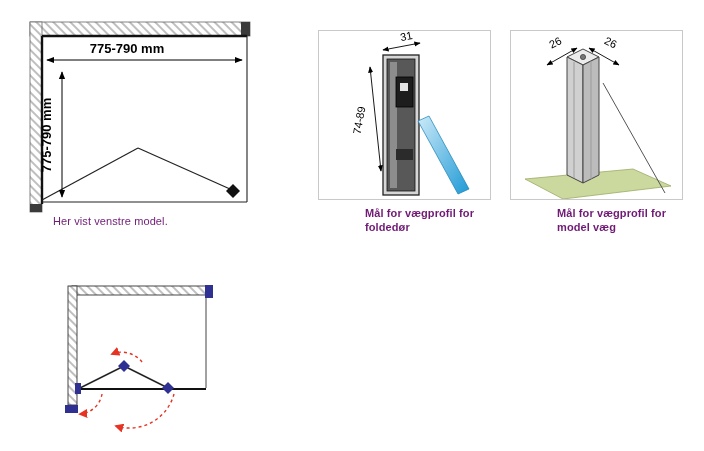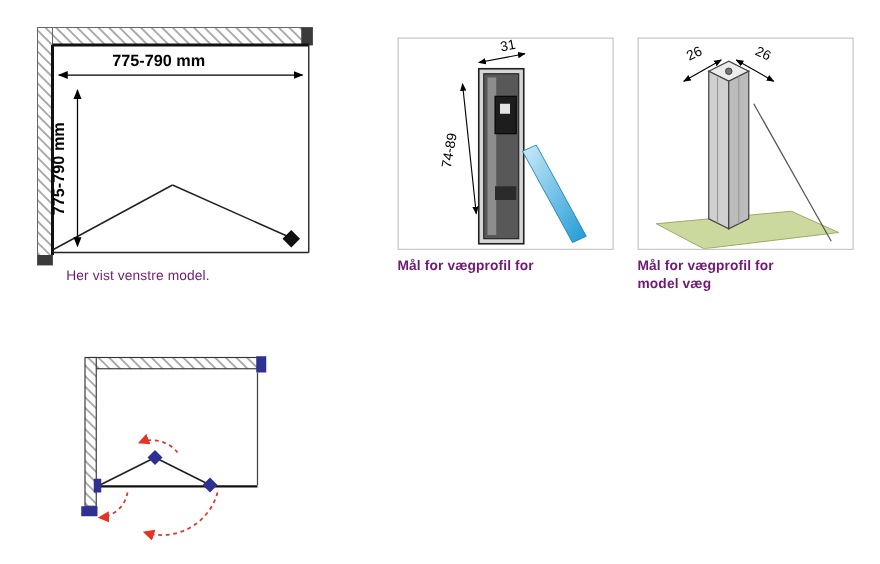--- a/index.html
+++ b/index.html
@@ -2,21 +2,21 @@
 <html><head>
 <meta charset="utf-8">
 <style>
   * { margin:0; padding:0; box-sizing:border-box; }
   html,body { background:#fff; }
   body { font-family:"Liberation Sans", sans-serif; }
   .canvas { position:relative; width:704px; height:451px; background:#ffffff; overflow:hidden; }
   .abs { position:absolute; }
   .panel { position:absolute; border:1px solid #c9c9c9; background:#fff; }
   .caption { position:absolute; font-size:11px; color:#701a75; letter-spacing:0.1px; font-weight:500; }
-  .cap-bold { font-weight:600; line-height:1.3; }
+  .cap-bold { font-weight:600; line-height:1.3;margin-left:47px; }
   svg text { font-family:"Liberation Sans", sans-serif; fill:#000; }
 </style>
 </head>
 <body>
 
 <div class="canvas">
 
   <svg class="abs" style="left:20px;top:10px" width="250" height="224" viewBox="0 0 250 224">
     <defs>
       <pattern id="hatch1" width="6" height="6" patternUnits="userSpaceOnUse" patternTransform="rotate(-45)">
@@ -80,20 +80,21 @@
       </g>
       <g>
         <line x1="51" y1="36" x2="62" y2="140" stroke="#000" stroke-width="0.9" marker-start="url(#ar2)" marker-end="url(#ar2)"></line>
         <text x="44" y="90" text-anchor="middle" font-size="11" transform="rotate(-80 44 90)">74-89</text>
       </g>
     </svg>
   </div>
 
   <div class="caption cap-bold" style="left:318px;top:206px;width:176px">
     <div>Mål for vægprofil for</div>
+    <div>foldedør</div>
   </div>
 
   <div class="panel" style="left:510px;top:30px;width:173px;height:170px">
     <svg width="171" height="168" viewBox="0 0 171 168">
       <defs>
         <marker id="ar3" viewBox="0 0 10 10" refX="9" refY="5" markerWidth="7" markerHeight="7" orient="auto-start-reverse">
           <path d="M0,1 L10,5 L0,9 z" fill="#000"></path>
         </marker>
       </defs>
       <polygon points="14,148 122,138 160,155 52,168" fill="#cbd99e" stroke="#9aab66" stroke-width="0.8"></polygon>

